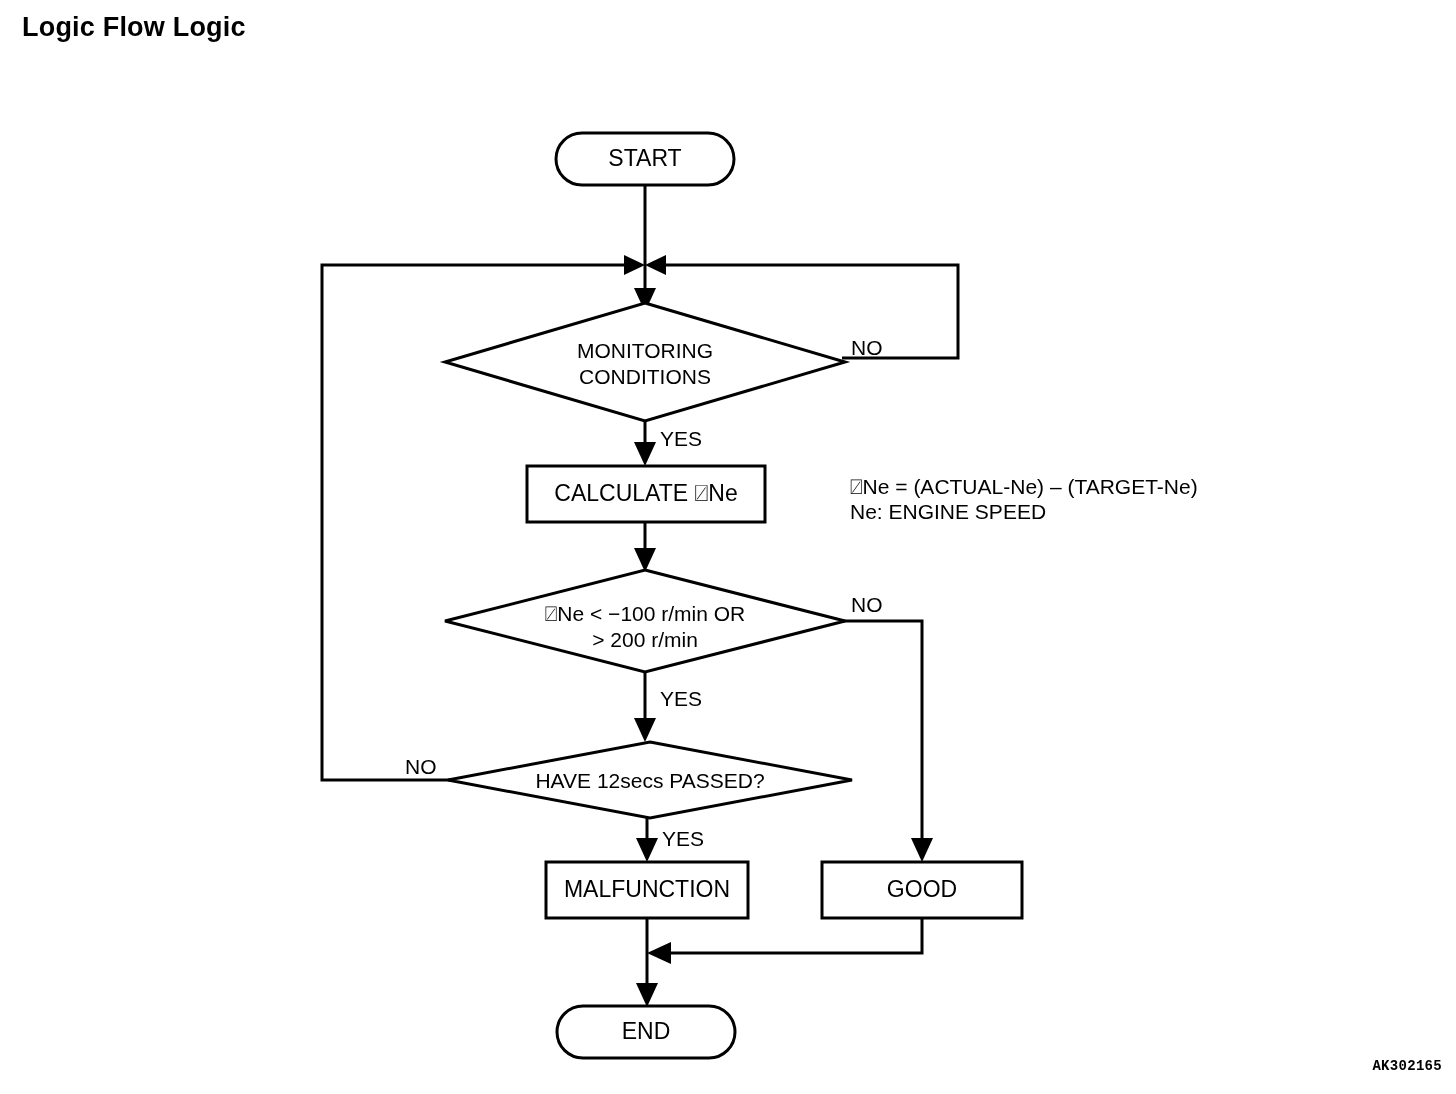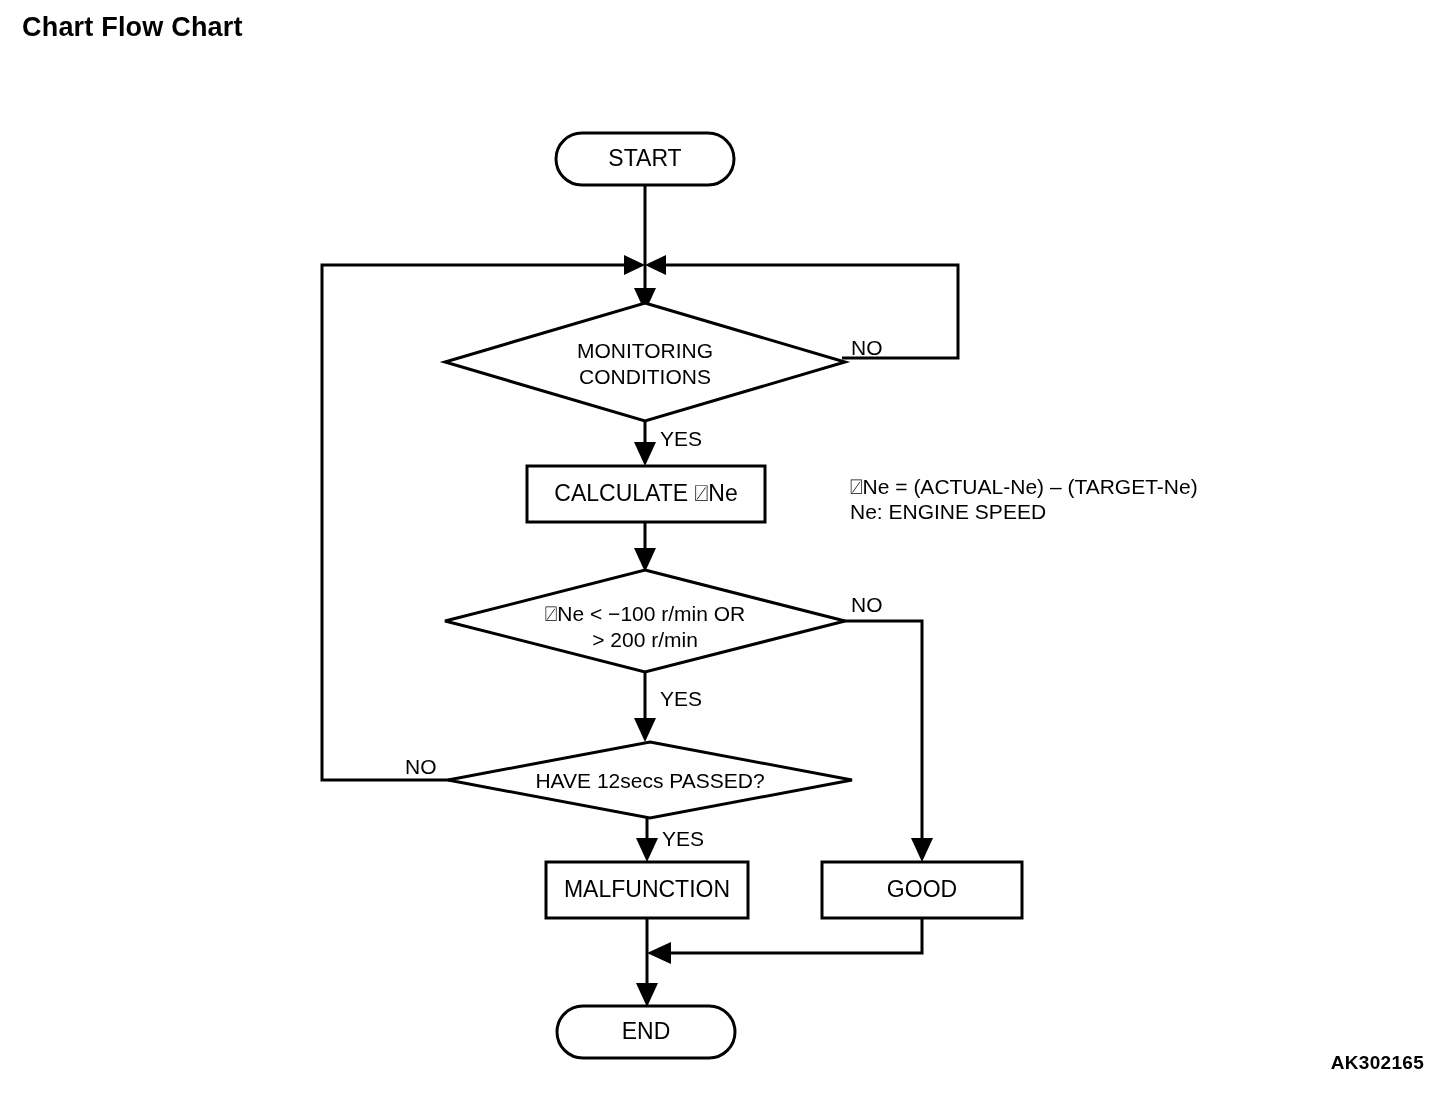--- a/index.html
+++ b/index.html
@@ -26,26 +26,26 @@
     left: 22px;
     top: 12px;
     font-size: 27px;
     font-weight: bold;
     letter-spacing: 0.2px;
     font-family: "Liberation Sans", sans-serif;
     white-space: nowrap;
   }
   .watermark {
     position: absolute;
-    right: 32px;
+    right: 14px;
     bottom: 20px;
-    font-size: 19px;
+    font-size: 14px;
     font-weight: bold;
     letter-spacing: 0.3px;
-    font-family: Liberation Sans, sans-serif;
+    font-family: Liberation Mono, monospace;
     white-space: nowrap;
   }
   #flow-svg {
     position: absolute;
     left: 0;
     top: 0;
     width: 1456px;
     height: 1094px;
   }
   #flow-svg text {
@@ -83,21 +83,21 @@
   .arrow-head {
     fill: #000000;
     stroke: none;
   }
 </style>
 </head>
 <body>
 
 <div id="page">
 
-  <div class="page-title">Chart Flow Chart</div>
+  <div class="page-title">Logic Flow Logic</div>
 
   <svg id="flow-svg" viewBox="0 0 1456 1094">
 
     <g>
       <rect class="node-shape" x="556" y="133" width="178" height="52" rx="26" ry="26"></rect>
       <text class="node-label" x="645" y="160">START</text>
     </g>
 
     <line class="flow-line" x1="645" y1="185" x2="645" y2="265"></line>
 

